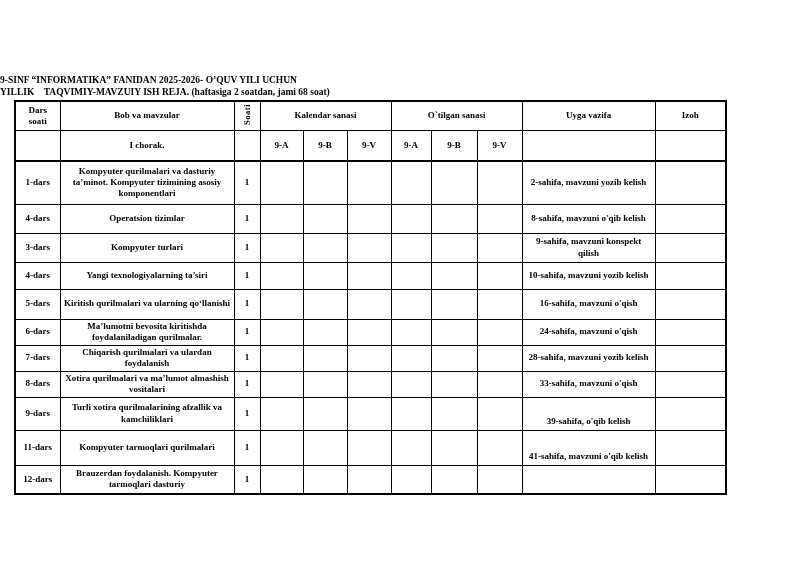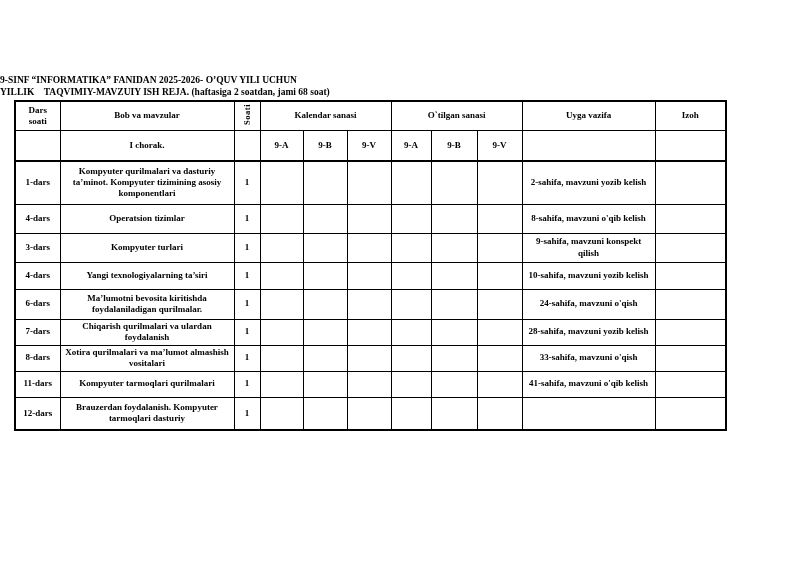--- a/index.html
+++ b/index.html
@@ -177,20 +177,33 @@
           <td class="date"></td>
           <td class="date"></td>
           <td class="date"></td>
           <td class="date"></td>
           <td class="date"></td>
           <td class="date"></td>
           <td class="uyga">10-sahifa, mavzuni yozib kelish</td>
           <td class="izoh"></td>
         </tr>
         <tr>
+          <td class="dars">5-dars</td>
+          <td class="mavzu">Kiritish qurilmalari va ularning qo‘llanishi</td>
+          <td class="soat">1</td>
+          <td class="date"></td>
+          <td class="date"></td>
+          <td class="date"></td>
+          <td class="date"></td>
+          <td class="date"></td>
+          <td class="date"></td>
+          <td class="uyga">16-sahifa, mavzuni o'qish</td>
+          <td class="izoh"></td>
+        </tr>
+        <tr>
           <td class="dars">6-dars</td>
           <td class="mavzu">Ma’lumotni bevosita kiritishda foydalaniladigan qurilmalar.</td>
           <td class="soat">1</td>
           <td class="date"></td>
           <td class="date"></td>
           <td class="date"></td>
           <td class="date"></td>
           <td class="date"></td>
           <td class="date"></td>
           <td class="uyga">24-sahifa, mavzuni o'qish</td>
@@ -216,20 +229,33 @@
           <td class="date"></td>
           <td class="date"></td>
           <td class="date"></td>
           <td class="date"></td>
           <td class="date"></td>
           <td class="date"></td>
           <td class="uyga">33-sahifa, mavzuni o'qish</td>
           <td class="izoh"></td>
         </tr>
         <tr>
+          <td class="dars">9-dars</td>
+          <td class="mavzu">Turli xotira qurilmalarining afzallik va kamchiliklari</td>
+          <td class="soat">1</td>
+          <td class="date"></td>
+          <td class="date"></td>
+          <td class="date"></td>
+          <td class="date"></td>
+          <td class="date"></td>
+          <td class="date"></td>
+          <td class="uyga">39-sahifa, o'qib kelish</td>
+          <td class="izoh"></td>
+        </tr>
+        <tr>
           <td class="dars">11-dars</td>
           <td class="mavzu">Kompyuter tarmoqlari qurilmalari</td>
           <td class="soat">1</td>
           <td class="date"></td>
           <td class="date"></td>
           <td class="date"></td>
           <td class="date"></td>
           <td class="date"></td>
           <td class="date"></td>
           <td class="uyga">41-sahifa, mavzuni o'qib kelish</td>

